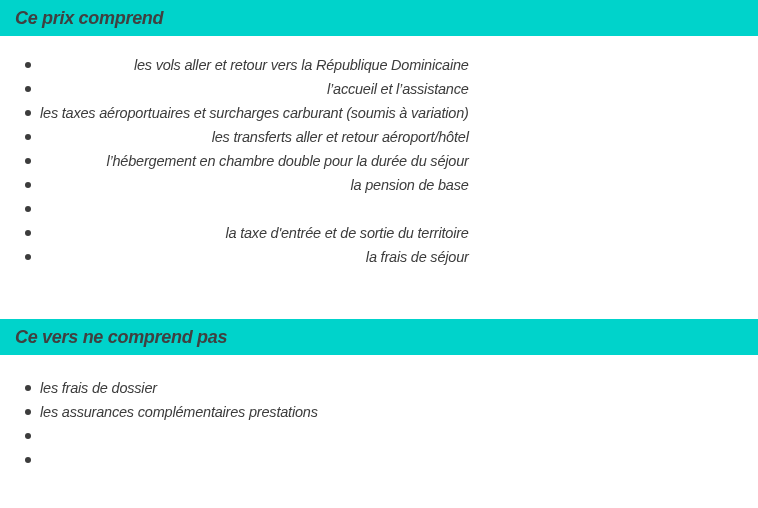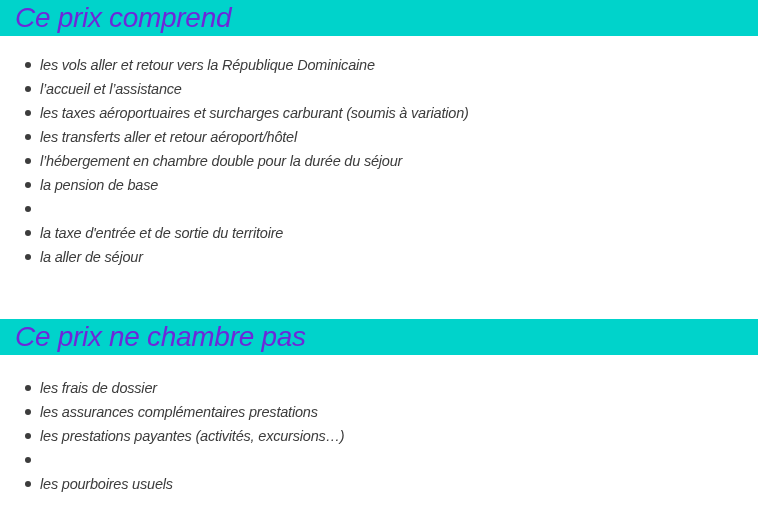--- a/index.html
+++ b/index.html
@@ -18,38 +18,38 @@
       position: absolute;
       left: 0;
       width: 758px;
       height: 36px;
       background: #00d3cb;
       box-sizing: border-box;
       padding-left: 15px;
     }
     .section-header h2 {
       margin: 0;
-      color: #6d28d9;
+      color: #404040;
       font-style: italic;
-      font-weight: normal;
-      font-size: 28px;
+      font-weight: bold;
+      font-size: 18px;
       line-height: 36px;
       letter-spacing: -0.3px;
     }
     #header-included { top: 0; }
     #header-excluded { top: 319px; }
 
     .item-list {
       position: absolute;
       left: 0;
       margin: 0;
       padding: 0;
       list-style: none;
     }
-    #list-included { top: 53px; }
+    #list-included { top: 53px; text-align: right; }
     #list-excluded { top: 376px; }
 
     .item-list li {
       position: relative;
       height: 24px;
       line-height: 24px;
       padding-left: 40px;
       font-style: italic;
       font-size: 14.5px;
       color: #3c3c3c;
@@ -75,26 +75,25 @@
 
 <ul class="item-list" id="list-included">
   <li><span class="bullet"></span><span>les vols aller et retour vers la République Dominicaine</span></li>
   <li><span class="bullet"></span><span>l’accueil et l’assistance</span></li>
   <li><span class="bullet"></span><span>les taxes aéroportuaires et surcharges carburant (soumis à variation)</span></li>
   <li><span class="bullet"></span><span>les transferts aller et retour aéroport/hôtel</span></li>
   <li><span class="bullet"></span><span>l’hébergement en chambre double pour la durée du séjour</span></li>
   <li><span class="bullet"></span><span>la pension de base</span></li>
   <li><span class="bullet"></span></li>
   <li><span class="bullet"></span><span>la taxe d'entrée et de sortie du territoire</span></li>
-  <li><span class="bullet"></span><span>la aller de séjour</span></li>
+  <li><span class="bullet"></span><span>la frais de séjour</span></li>
 </ul>
 
 <div class="section-header" id="header-excluded">
-  <h2>Ce prix ne chambre pas</h2>
+  <h2>Ce vers ne comprend pas</h2>
 </div>
 
 <ul class="item-list" id="list-excluded">
   <li><span class="bullet"></span><span>les frais de dossier</span></li>
   <li><span class="bullet"></span><span>les assurances complémentaires prestations</span></li>
-  <li><span class="bullet"></span><span>les prestations payantes (activités, excursions…)</span></li>
   <li><span class="bullet"></span></li>
-  <li><span class="bullet"></span><span>les pourboires usuels</span></li>
+  <li><span class="bullet"></span></li>
 </ul>
 
 </body></html>

